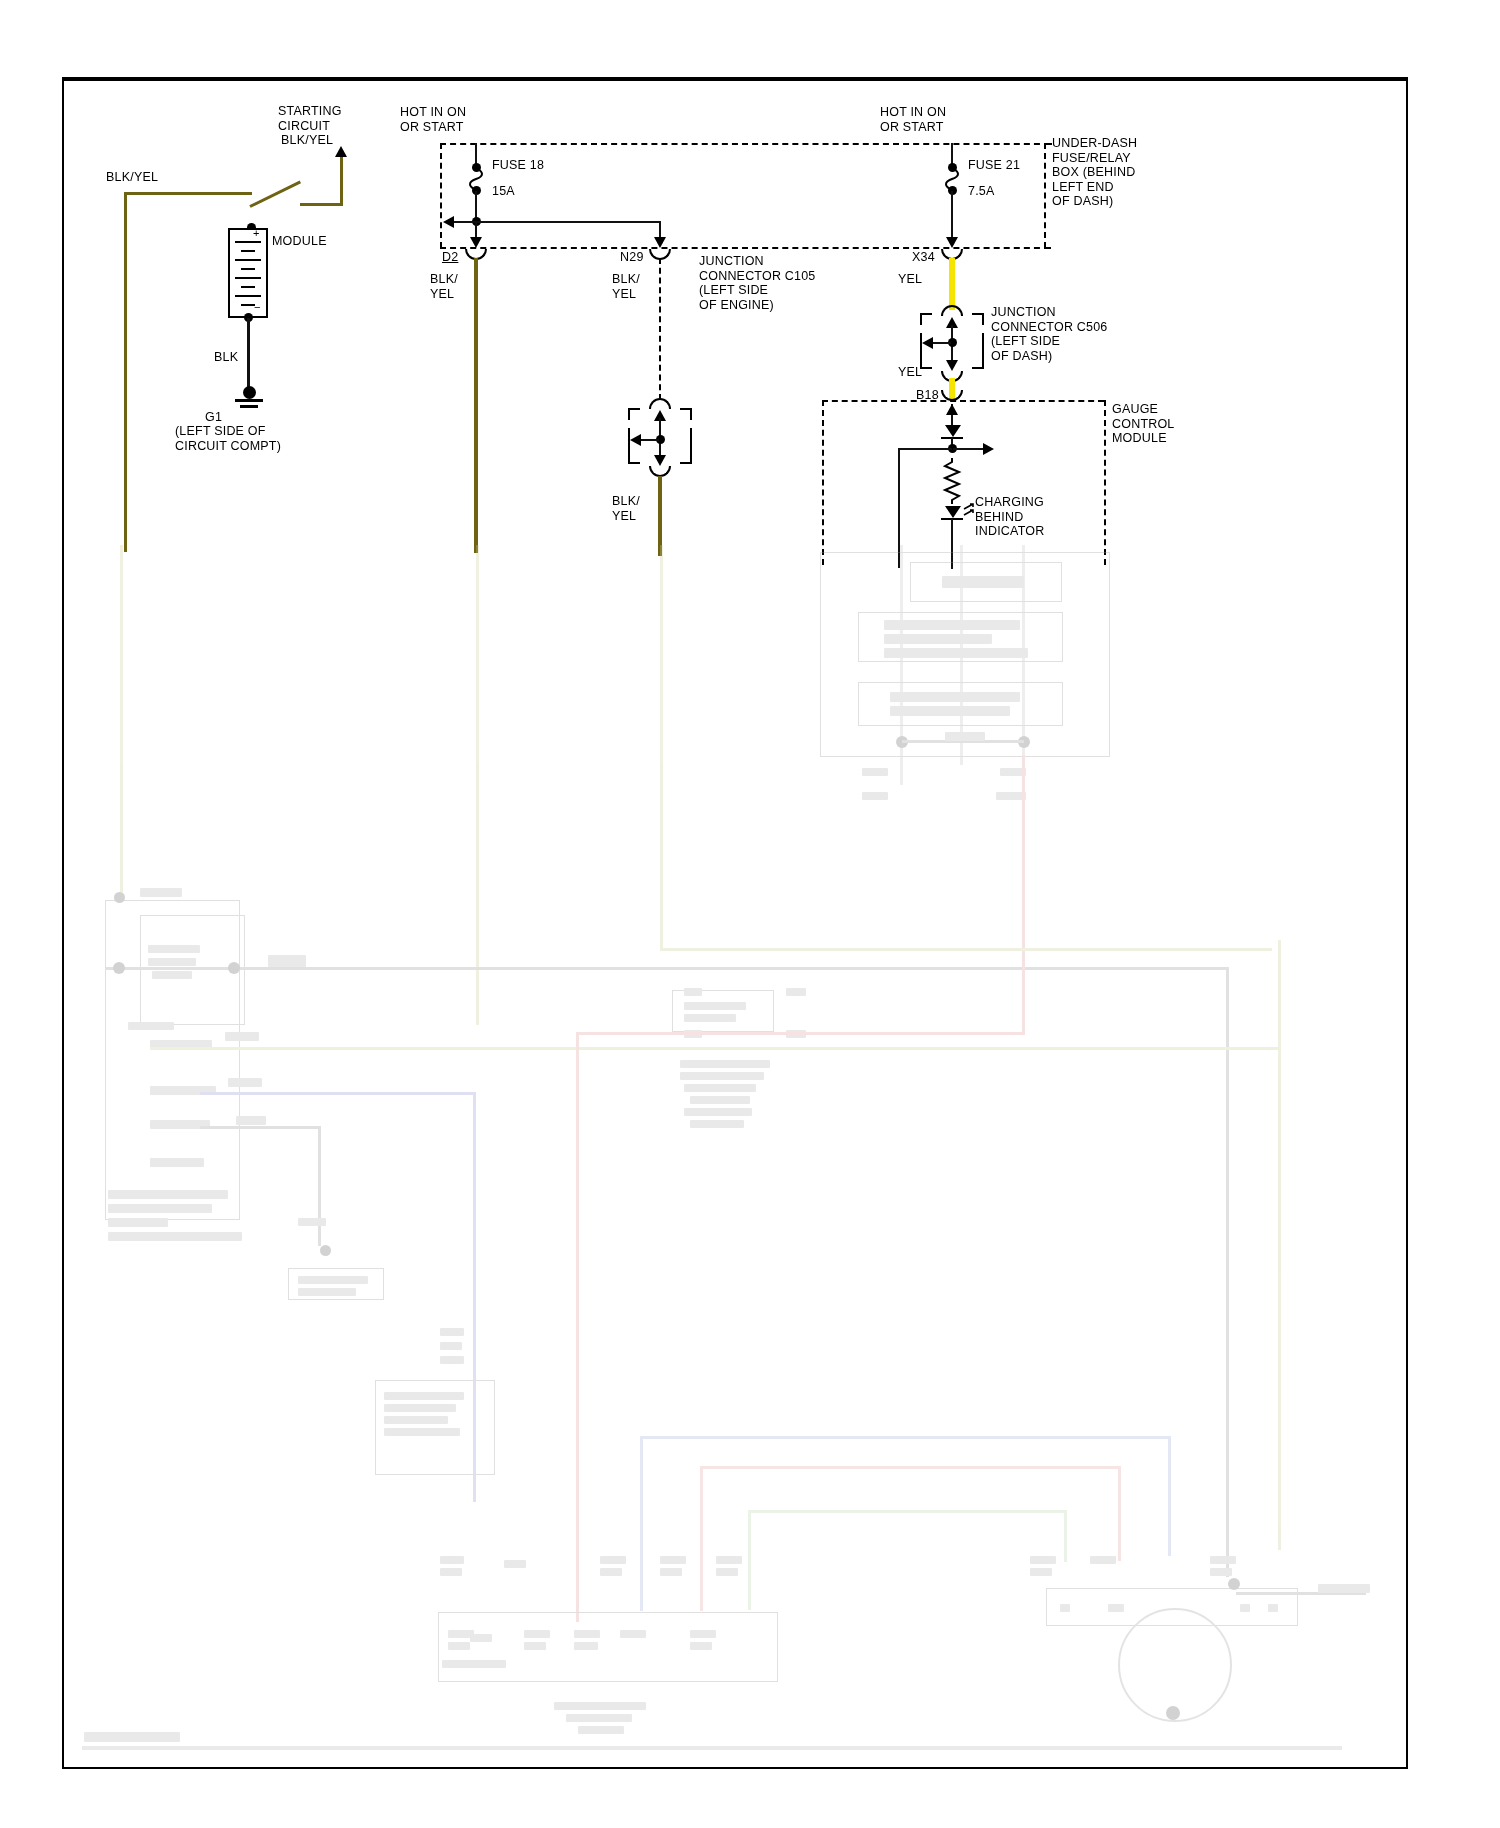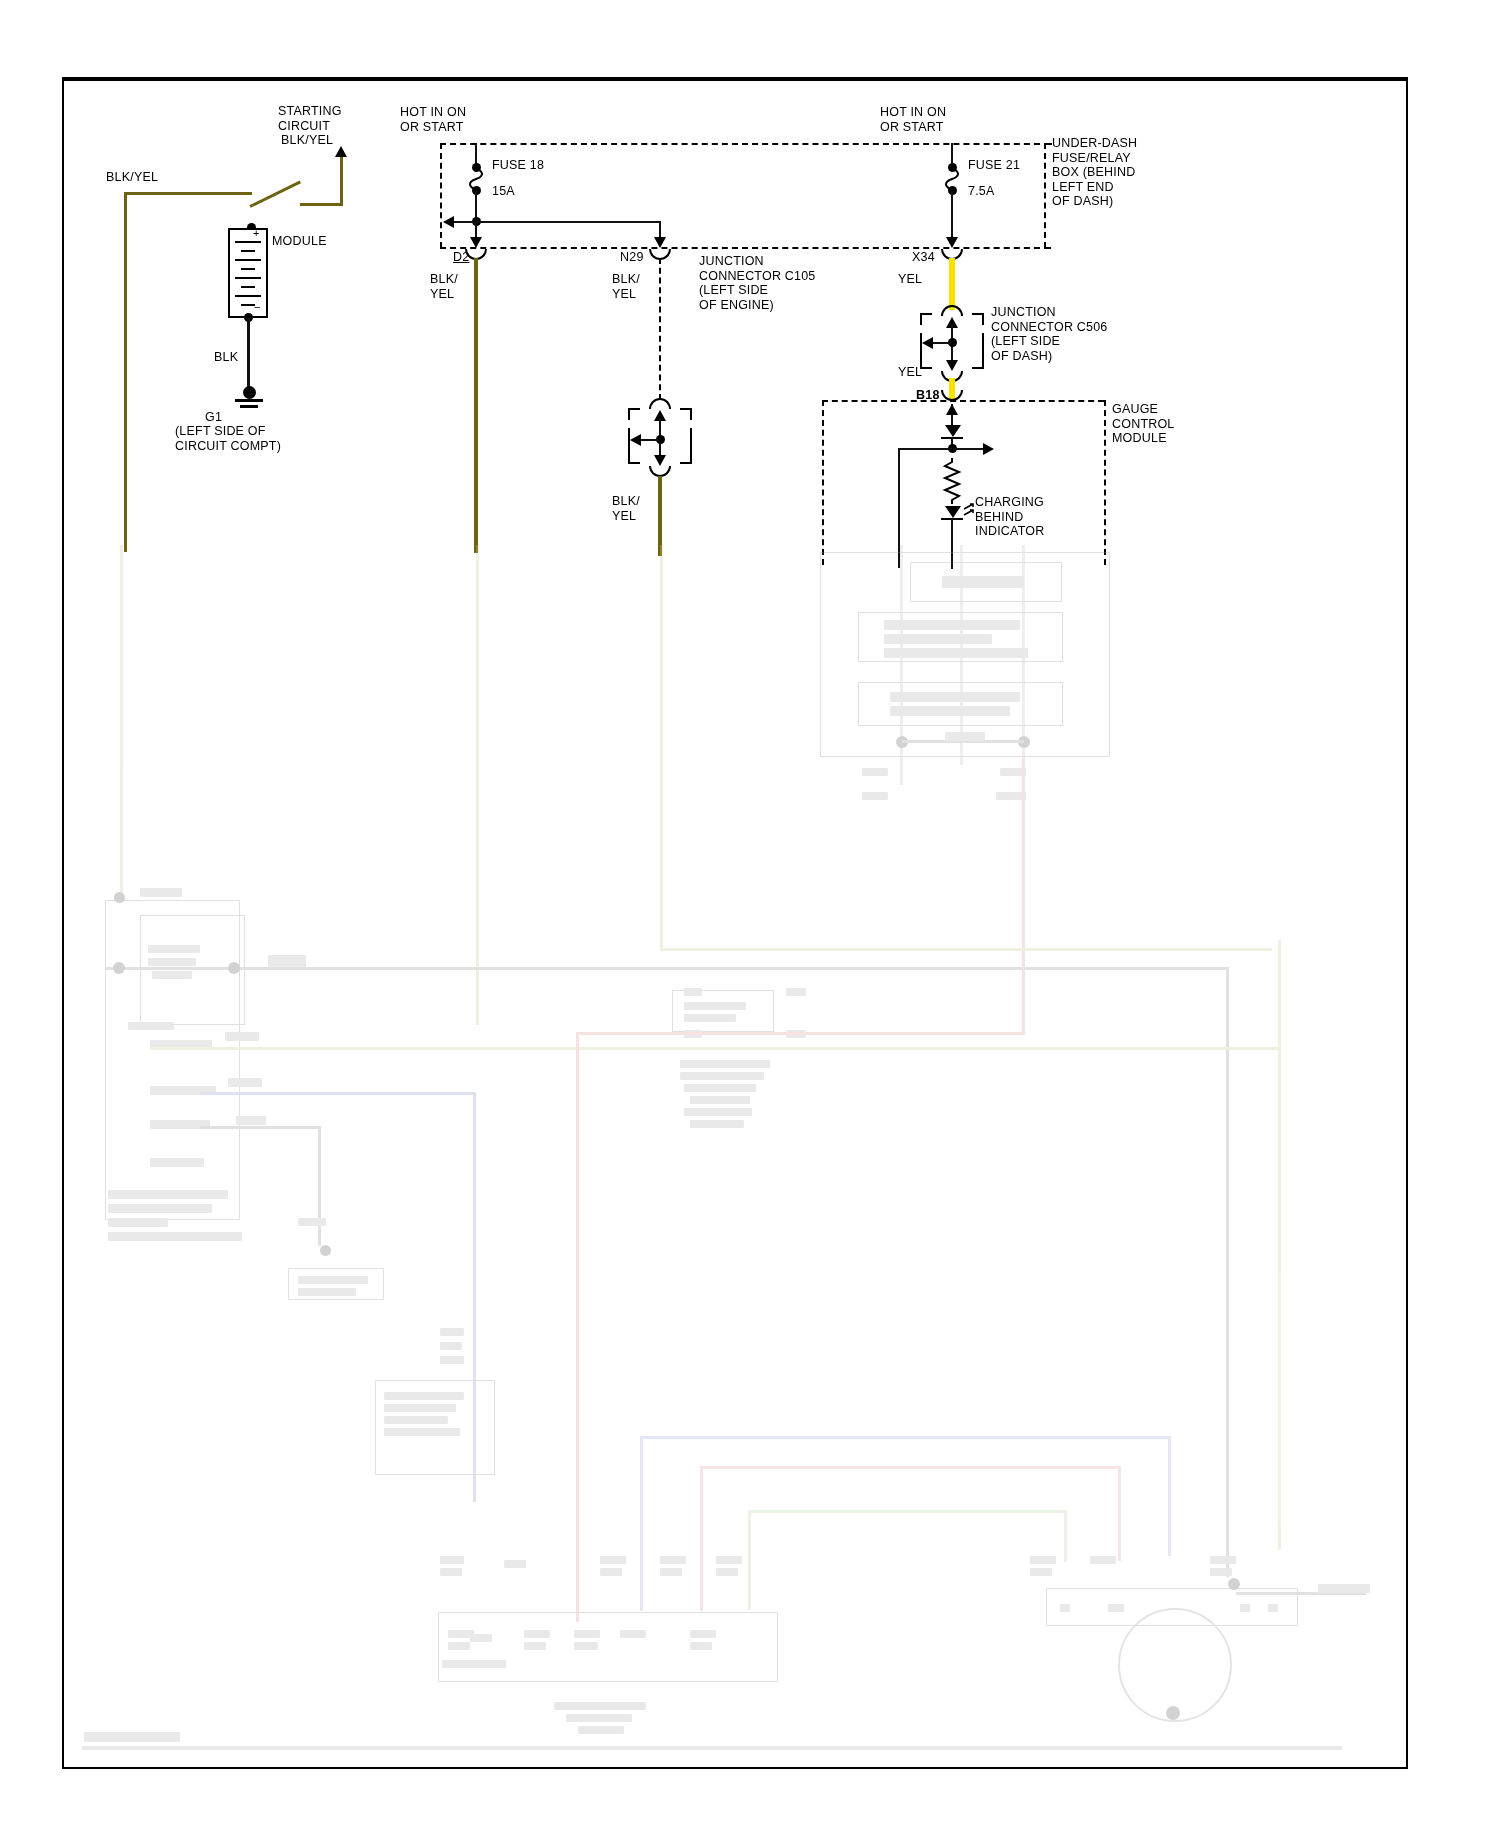--- a/index.html
+++ b/index.html
@@ -368,21 +368,21 @@
   <div class="wire vw wire-blk" style="left:475px;top:191px;width:2px;height:30px;"></div>
 
   <div class="dot" style="left:472px;top:217px;"></div>
   <div class="wire hw wire-blk" style="left:452px;top:221px;width:24px;height:2px;"></div>
   <div class="arr arr-left" style="left:443px;top:216px;"></div>
   <div class="wire hw wire-blk" style="left:476px;top:221px;width:185px;height:2px;"></div>
 
   <div class="wire vw wire-blk" style="left:475px;top:222px;width:2px;height:18px;"></div>
   <div class="arr arr-down" style="left:470px;top:237px;"></div>
   <div class="cup" style="left:465px;top:249px;"></div>
-  <div class="lbl" style="left:453px;top:250px;text-decoration:underline;">D2</div>
+  <div class="lbl" style="left:442px;top:250px;text-decoration:underline;">D2</div>
   <div class="lbl c" style="left:430px;top:272px;width:60px;">BLK/
 YEL</div>
   <div class="wire vw wire-blkyel" style="left:474px;top:258px;width:4px;height:295px;"></div>
 
   <div class="wire vw wire-blk" style="left:659px;top:222px;width:2px;height:18px;"></div>
   <div class="arr arr-down" style="left:654px;top:237px;"></div>
   <div class="cup" style="left:649px;top:249px;"></div>
   <div class="lbl" style="left:620px;top:250px;">N29</div>
   <div class="lbl c" style="left:612px;top:272px;width:60px;">BLK/
 YEL</div>
@@ -476,21 +476,21 @@
   <div style="position:absolute;left:972px;top:367px;width:12px;height:2px;background:#000;"></div>
   <div style="position:absolute;left:982px;top:357px;width:2px;height:12px;background:#000;"></div>
   <div class="lbl" style="left:991px;top:305px;width:180px;">JUNCTION
 CONNECTOR C506
 (LEFT SIDE
 OF DASH)</div>
 
   <div class="wire vw wire-yel" style="left:949px;top:378px;width:6px;height:22px;"></div>
   <div class="lbl c" style="left:898px;top:365px;width:56px;">YEL</div>
 
-  <div class="lbl" style="left:916px;top:388px;font-weight:bold;">B18</div>
+  <div class="lbl" style="left:916px;top:388px;">B18</div>
   <div class="cup" style="left:941px;top:390px;"></div>
 
   <div class="dline-h" style="left:822px;top:400px;width:282px;"></div>
   <div class="dline-v" style="left:822px;top:400px;height:165px;"></div>
   <div class="dline-v" style="left:1104px;top:400px;height:165px;"></div>
   <div class="lbl" style="left:1112px;top:402px;width:120px;">GAUGE
 CONTROL
 MODULE</div>
 
   <div class="wire vw wire-blk" style="left:951px;top:404px;width:2px;height:22px;"></div>

